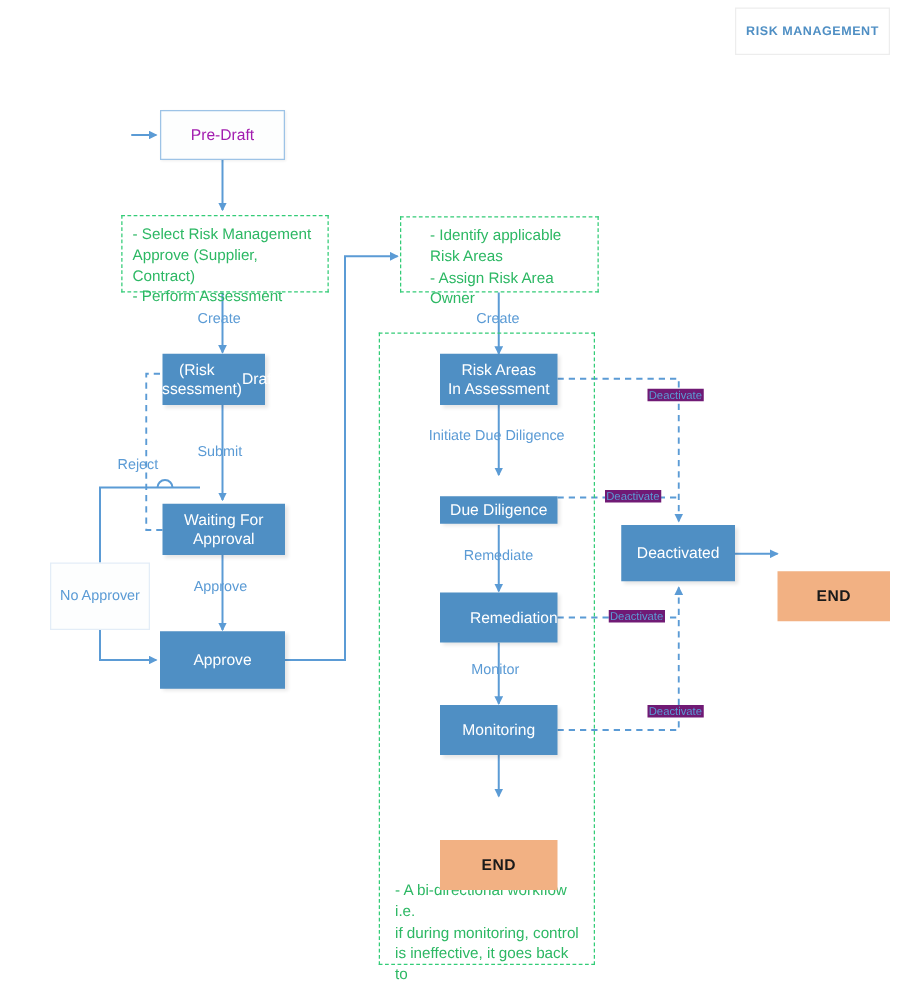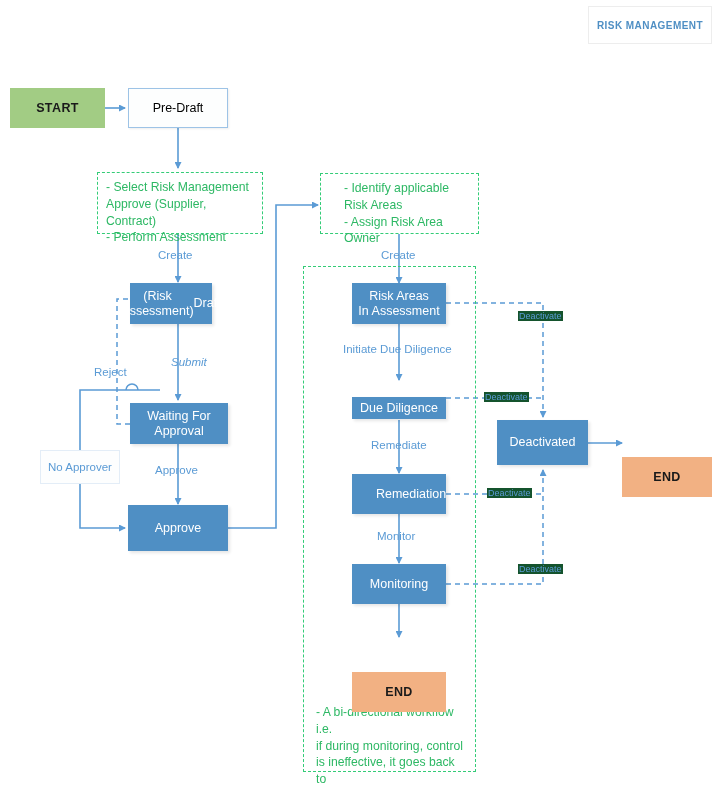--- a/index.html
+++ b/index.html
@@ -51,21 +51,21 @@
     background: #f2b183;
     color: #1a1a1a;
     font-size: 12.5px;
     font-weight: bold;
     letter-spacing: .4px;
     margin-top: 34px;
   }
   .node-white {
     background: #fdfefe;
     border: 1px solid #9dc3e6;
-    color: #000000;
+    color: #a21caf;
     font-size: 12.5px;
     box-shadow: 1px 1px 2px rgba(0,0,0,0.07);
   }
   .note-green {
     position: absolute;
     box-sizing: border-box;
     border: 1.6px dashed #33cc77;
     color: #2db864;
     font-size: 12.2px;
     line-height: 1.38;
@@ -84,31 +84,31 @@
     color: #5b9bd5;
     font-size: 11.5px;
     white-space: nowrap;
     background: transparent;
   }
   .edge-label-sm {
     position: absolute;
     color: #5b9bd5;
     font-size: 9px;
     white-space: nowrap;
-    background: #14532d;
+    background: #701a75;
     padding: 0 1px;
   }
   .edge-label-box {
     position: absolute;
     color: #5b9bd5;
     font-size: 11.5px;
     white-space: nowrap;
     background: #fdfefe;
     border: 1px solid #e3edf7;
-    padding: 10px 7px;
+    padding: 20px 7px;
   }
   .title-card {
     position: absolute;
     box-sizing: border-box;
     background: #ffffff;
     border: 1px solid #ededed;
     color: #4f8fc4;
     font-size: 10px;
     font-weight: bold;
     letter-spacing: .45px;
@@ -187,21 +187,20 @@
   <div class="note-green" style="left:320px; top:173px; width:159px; height:61px;padding-left:23px;">- Identify applicable
    Risk  Areas
 - Assign Risk Area Owner</div>
 
   <div class="note-green" style="left:308px; top:698px; width:163px; height:82px; border:none;">- A bi-directional workflow i.e.
 if during monitoring, control
 is ineffective, it goes back to
 Due Diligence or Remediation
 - Notifications</div>
 
-  <div class="node node-green" style="left:10px; top:88px; width:95px; height:40px;">START</div>
 
   <div class="node node-white" style="left:128px; top:88px; width:100px; height:40px;">Pre-Draft</div>
 
   <div class="node node-blue" style="left:130px; top:283px; width:82px; height:41px; flex-direction:row;">
     <span>(Risk Assessment)</span>
     <span>Draft</span>
   </div>
 
   <div class="node node-blue" style="left:130px; top:403px; width:98px; height:41px; flex-direction:column;">
     <span>Waiting For</span>
@@ -226,21 +225,21 @@
   <div class="node node-blue" style="left:497px; top:420px; width:91px; height:45px;">Deactivated</div>
 
   <div class="node node-orange" style="left:622px; top:423px; width:90px; height:40px;">END</div>
 
   <div class="edge-label" style="left:158px; top:249px;">Create</div>
 
   <div class="edge-label" style="left:381px; top:249px;">Create</div>
 
   <div class="edge-label" style="left:94px; top:356px;margin-top:10px;">Reject</div>
 
-  <div class="edge-label" style="left:171px; top:356px;font-style:italic;">Submit</div>
+  <div class="edge-label" style="left:158px; top:356px;">Submit</div>
 
   <div class="edge-label-box" style="left:40px; top:450px;">No Approver</div>
 
   <div class="edge-label" style="left:155px; top:464px;">Approve</div>
 
   <div class="edge-label" style="left:343px; top:343px;">Initiate Due Diligence</div>
 
   <div class="edge-label" style="left:371px; top:439px;">Remediate</div>
 
   <div class="edge-label" style="left:377px; top:530px;">Monitor</div>

